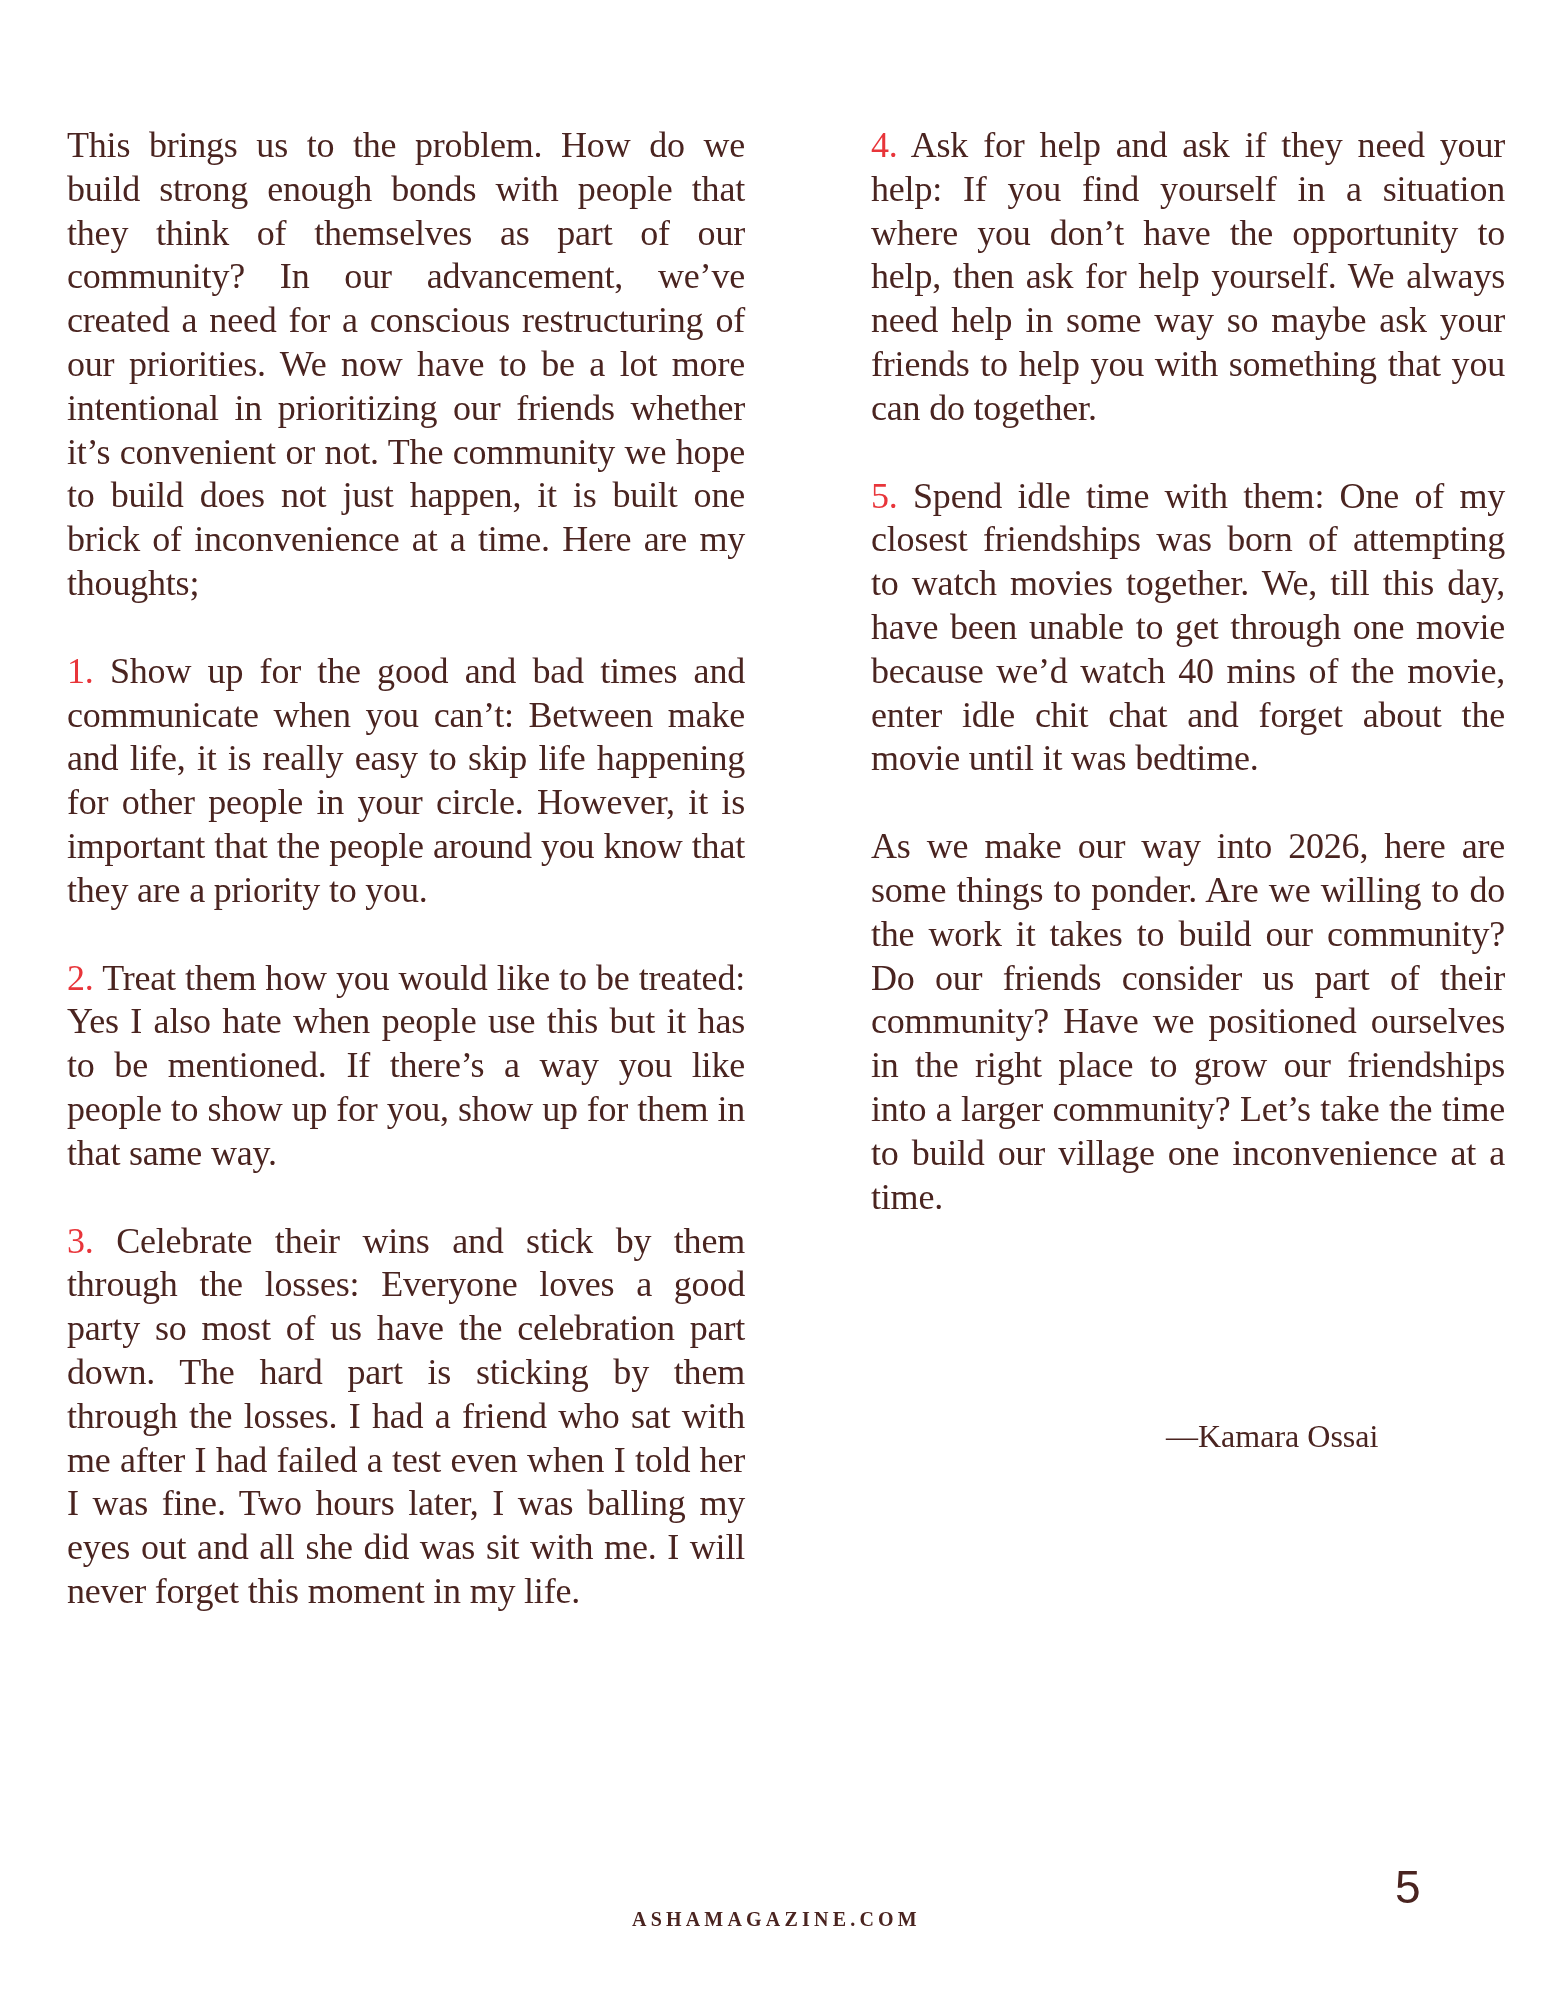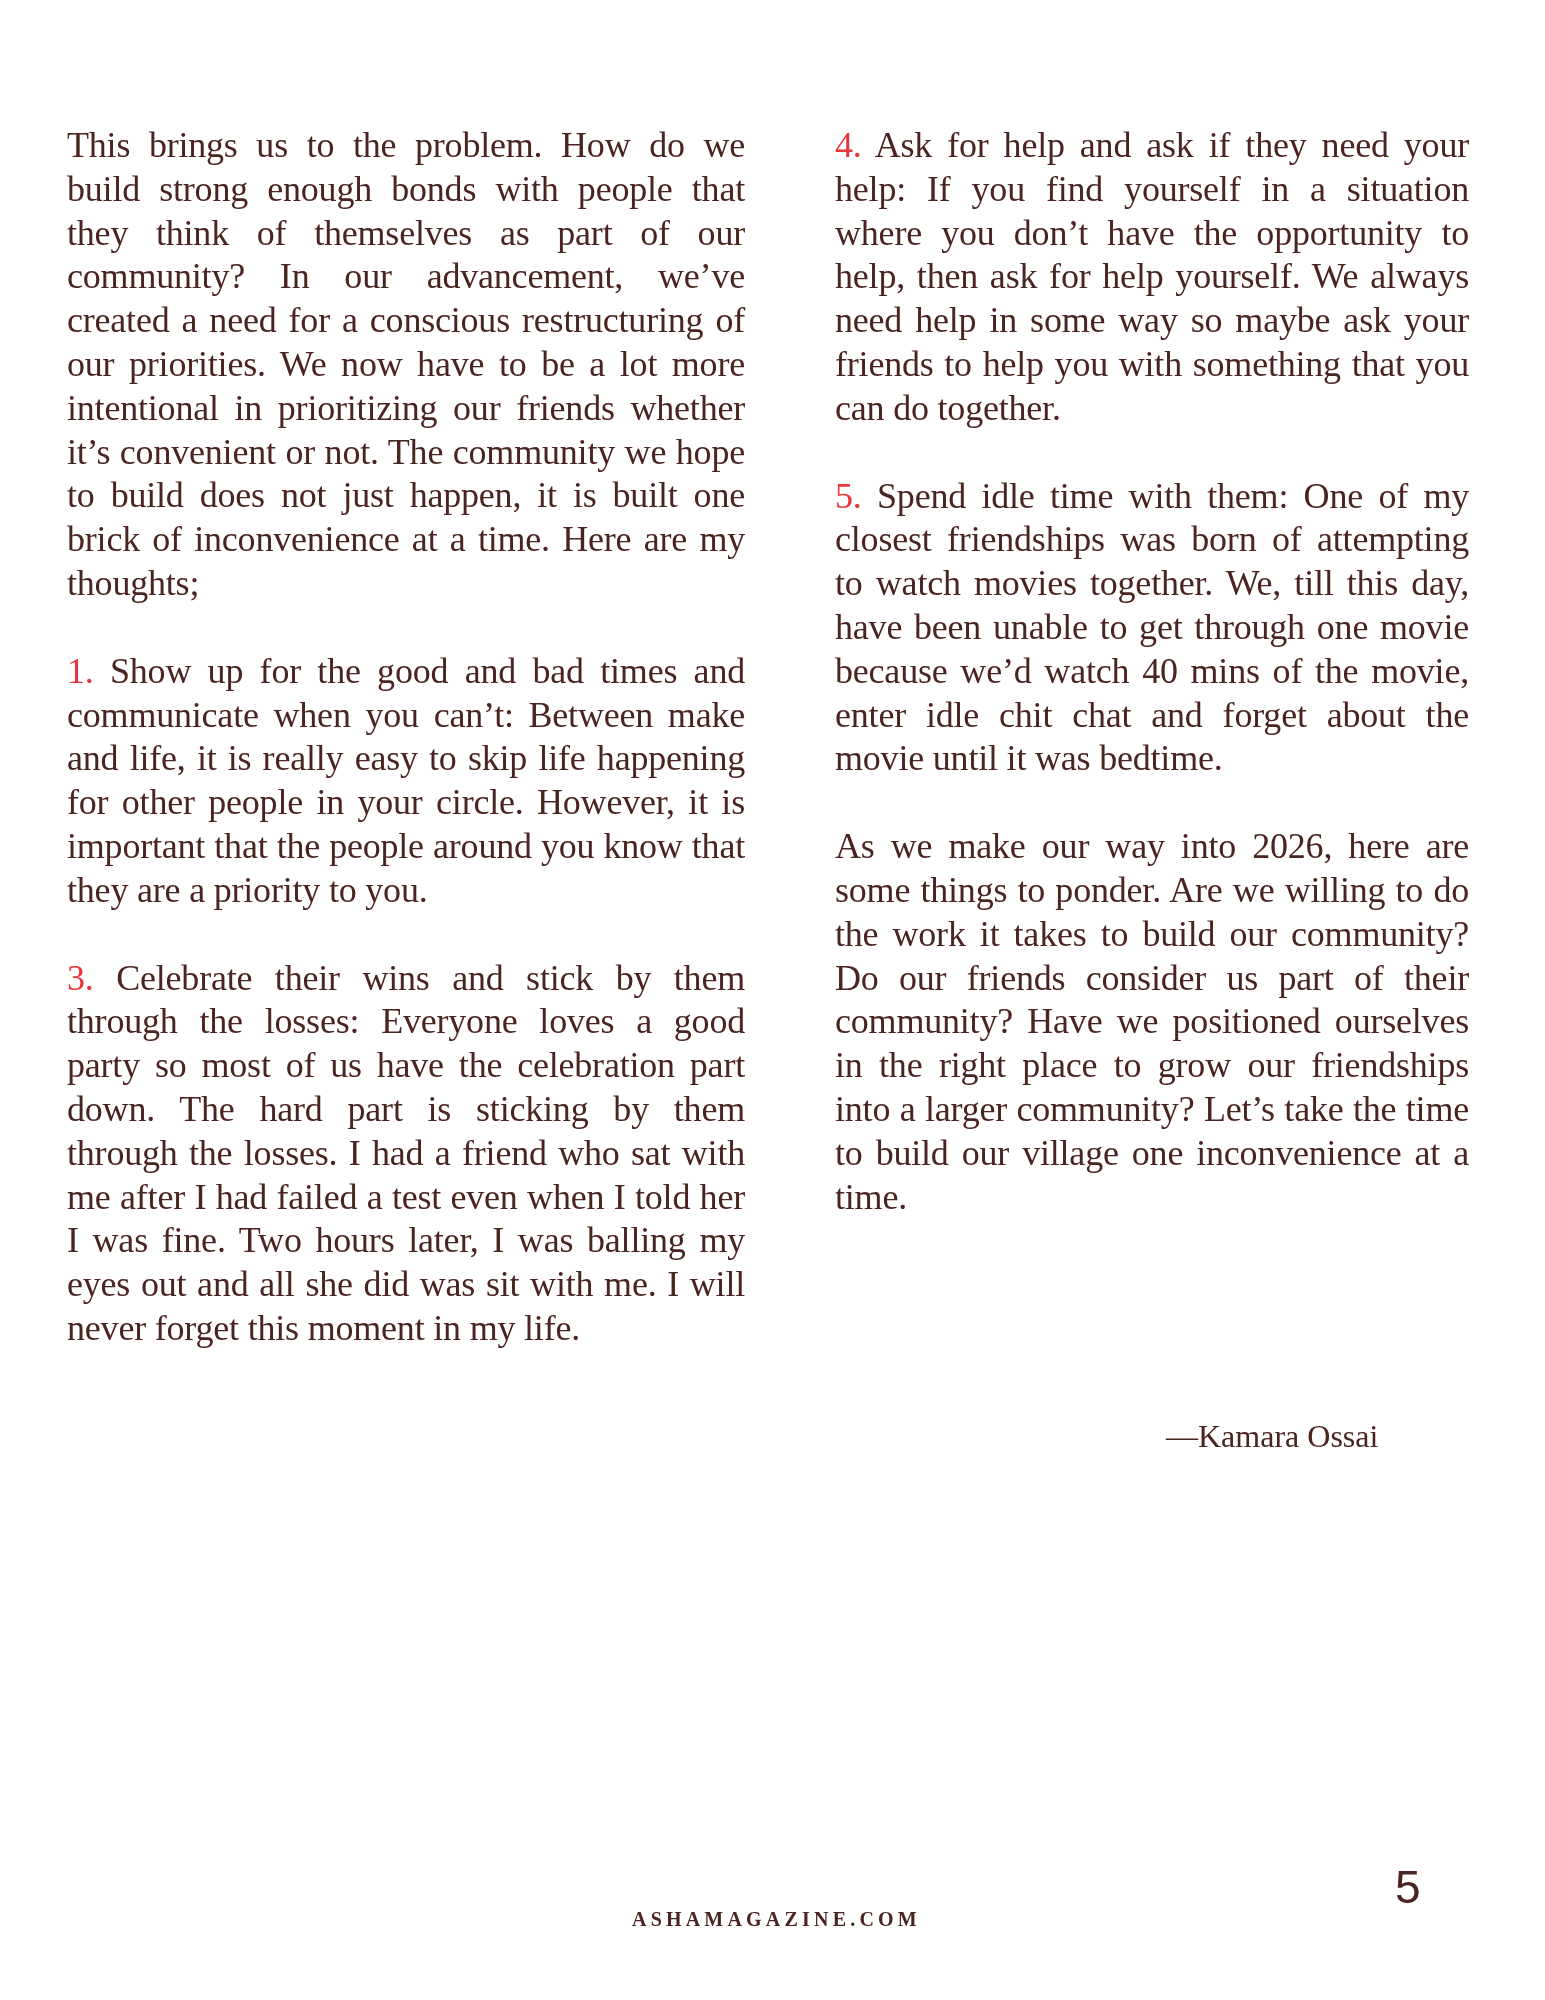--- a/index.html
+++ b/index.html
@@ -6,21 +6,21 @@
   body { width: 1545px; height: 2000px; position: relative; overflow: hidden; }
   .page {
     position: absolute; left: 0; top: 0; width: 1394px; height: 2000px;
     color: #4a2420;
     font-family: "Liberation Serif", "DejaVu Serif", serif;
   }
   .col {
     position: absolute; top: 124px; width: 678px;
   }
   .col-left { left: 67px; }
-  .col-right { left: 835px; width: 634px; }
+  .col-right { left: 871px; width: 634px; }
   .para {
     margin: 0 0 44px 0;
     font-size: 36px;
     line-height: 43.8px;
     text-align: justify;
     letter-spacing: -0.2px;
     transform-origin: left top;
   }
   .num { color: #e8353a; }
   .signature {
@@ -39,20 +39,21 @@
     color: #4a2420; white-space: nowrap;
   }
 </style>
 </head>
 <body>
 
 <div class="page">
   <div class="col col-left">
     <p class="para"><span>This brings us to the problem. How do we build strong enough bonds with people that they think of themselves as part of our community? In our advancement, we’ve created a need for a conscious restructuring of our priorities. We now have to be a lot more intentional in prioritizing our friends whether it’s convenient or not. The community we hope to build does not just happen, it is built one brick of inconvenience at a time. Here are my thoughts;</span></p>
     <p class="para"><span class="num">1.</span><span> Show up for the good and bad times and communicate when you can’t: Between make and life, it is really easy to skip life happening for other people in your circle. However, it is important that the people around you know that they are a priority to you.</span></p>
+    <p class="para"><span class="num">2.</span><span> Treat them how you would like to be treated: Yes I also hate when people use this but it has to be mentioned. If there’s a way you like people to show up for you, show up for them in that same way.</span></p>
     <p class="para"><span class="num">3.</span><span> Celebrate their wins and stick by them through the losses: Everyone loves a good party so most of us have the celebration part down. The hard part is sticking by them through the losses. I had a friend who sat with me after I had failed a test even when I told her I was fine. Two hours later, I was balling my eyes out and all she did was sit with me. I will never forget this moment in my life.</span></p>
   </div>
 
   <div class="col col-right">
     <p class="para"><span class="num">4.</span><span> Ask for help and ask if they need your help: If you find yourself in a situation where you don’t have the opportunity to help, then ask for help yourself. We always need help in some way so maybe ask your friends to help you with something that you can do together.</span></p>
     <p class="para"><span class="num">5.</span><span> Spend idle time with them: One of my closest friendships was born of attempting to watch movies together. We, till this day, have been unable to get through one movie because we’d watch 40 mins of the movie, enter idle chit chat and forget about the movie until it was bedtime.</span></p>
     <p class="para"><span>As we make our way into 2026, here are some things to ponder. Are we willing to do the work it takes to build our community? Do our friends consider us part of their community? Have we positioned ourselves in the right place to grow our friendships into a larger community? Let’s take the time to build our village one inconvenience at a time.</span></p>
   </div>
 
   <div class="signature">—Kamara Ossai</div>

